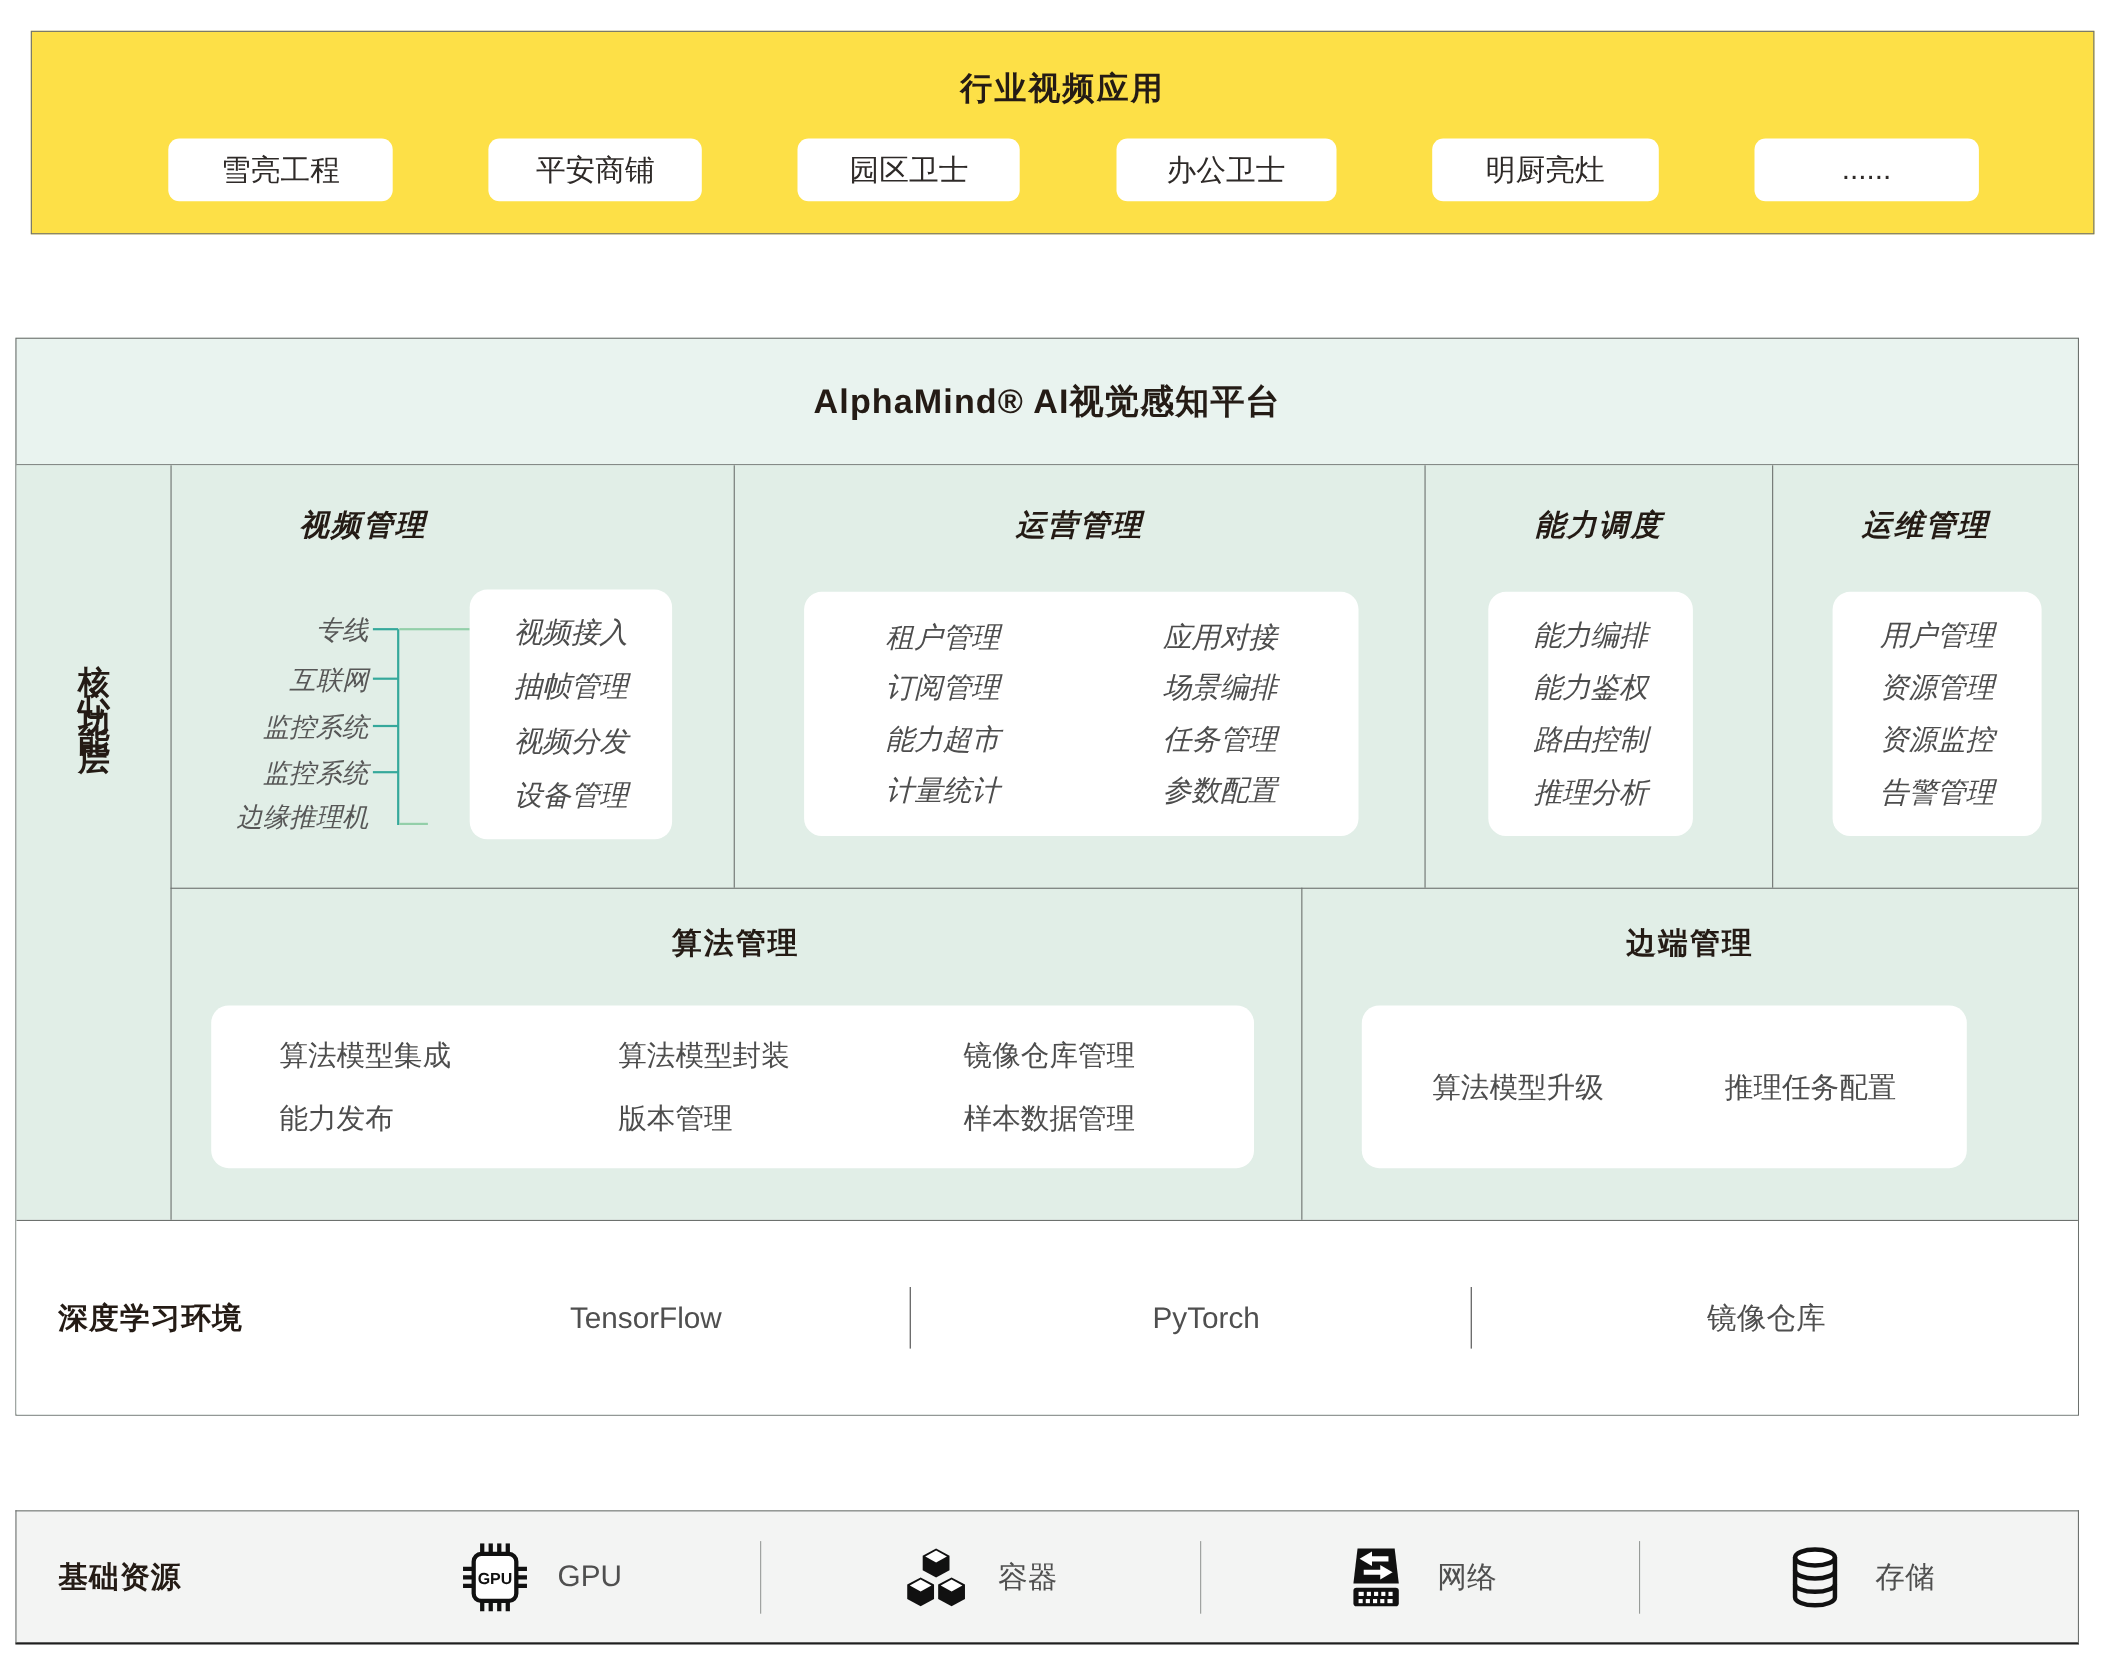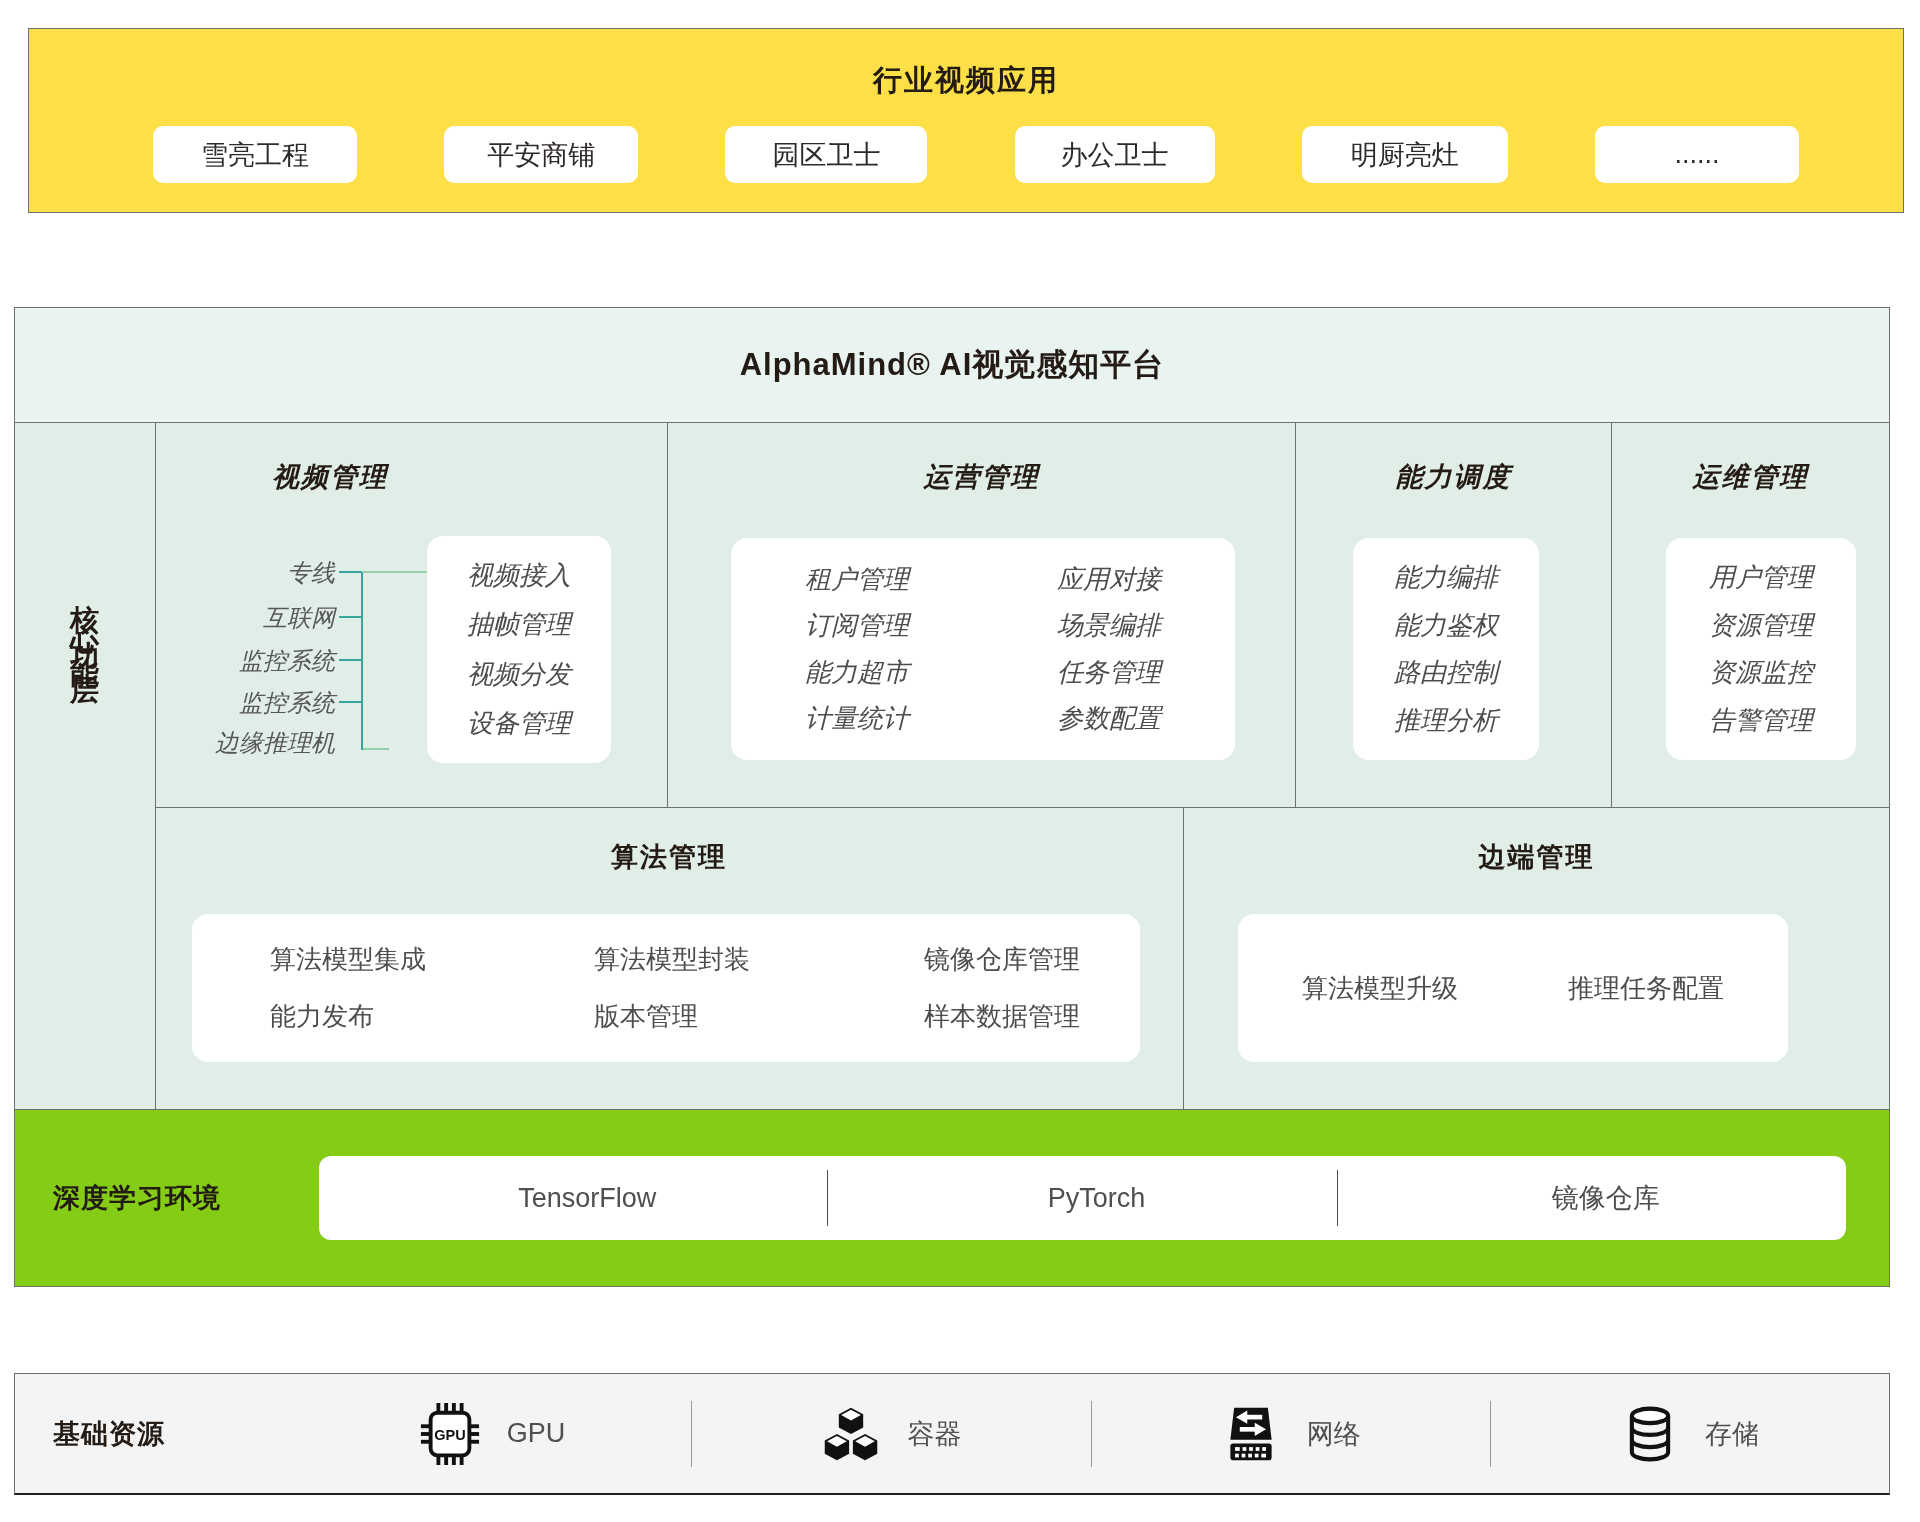--- a/index.html
+++ b/index.html
@@ -36,24 +36,24 @@
   .wbox-ops{left:63px;top:115px;width:504px;height:222px;flex-direction:row;}
   .wbox-ops .ops-col{flex:1;display:flex;flex-direction:column;justify-content:space-evenly;align-items:center;padding:12px 0;}
   .wbox-cap{left:57px;top:115px;width:186px;height:222px;}
   .wbox-om{left:54px;top:115px;width:190px;height:222px;}
   .wbox-cap.vcol,.wbox-om.vcol{padding:10px 0;box-sizing:border-box;}
   .row2{left:140px;top:384px;right:0;height:302px;display:flex;}
   .sec-algo{width:1028px;border-right:1px solid #6d716e;position:relative;}
   .sec-edge{flex:1;position:relative;}
   .row2 .sec-title{margin-top:32px;}
   .wbox-algo{left:37px;top:107px;width:948px;height:148px;padding-left:62px;box-sizing:border-box;flex-direction:row;align-items:center;}
-  .algo-col{display:flex;flex-direction:column;justify-content:center;gap:22px;align-items:flex-start;margin-left:16px;}
+  .algo-col{display:flex;flex-direction:column;justify-content:center;gap:22px;align-items:flex-start;}
   .algo-col1{width:308px}.algo-col2{width:314px}
   .wbox-edge{left:54px;top:107px;width:550px;height:148px;align-items:center;justify-content:center;gap:110px;font-family:Liberation Mono, monospace;}
-  .dl-row{left:0;top:686px;right:0;height:176px;border-top:1px solid #6d716e;background:#84cc16;}
+  .dl-row{left:0;top:686px;right:0;height:176px;border-top:1px solid #6d716e;background:#ffffff;}
   .dl-label{left:38px;top:50%;transform:translateY(-50%);font-size:27px;font-weight:bold;letter-spacing:1px;}
   .dl-bar{left:304px;top:46px;width:1527px;height:84px;background:#fff;border-radius:12px;display:flex;align-items:center;}
   .dl-cell{flex:1;text-align:center;font-size:27px;color:#4f4f4f;padding-left:28px;}
   .dl-div{width:1px;height:56px;background:#4a4a4a;}
   
   .base-bar{left:14px;top:1373px;width:1874px;height:119px;background:#f3f4f3;border:1px solid #6d716e;border-bottom:2px solid #1f1f1f;display:flex;align-items:center;box-sizing:content-box;}
   .base-label{margin-left:38px;width:240px;font-size:27px;font-weight:bold;letter-spacing:1px;}
   .base-cell{flex:1;display:flex;align-items:center;justify-content:center;gap:26px;}
   .base-name{font-size:27px;color:#4f4f4f;}
   .base-div{width:1px;height:66px;background:#979b98;}

